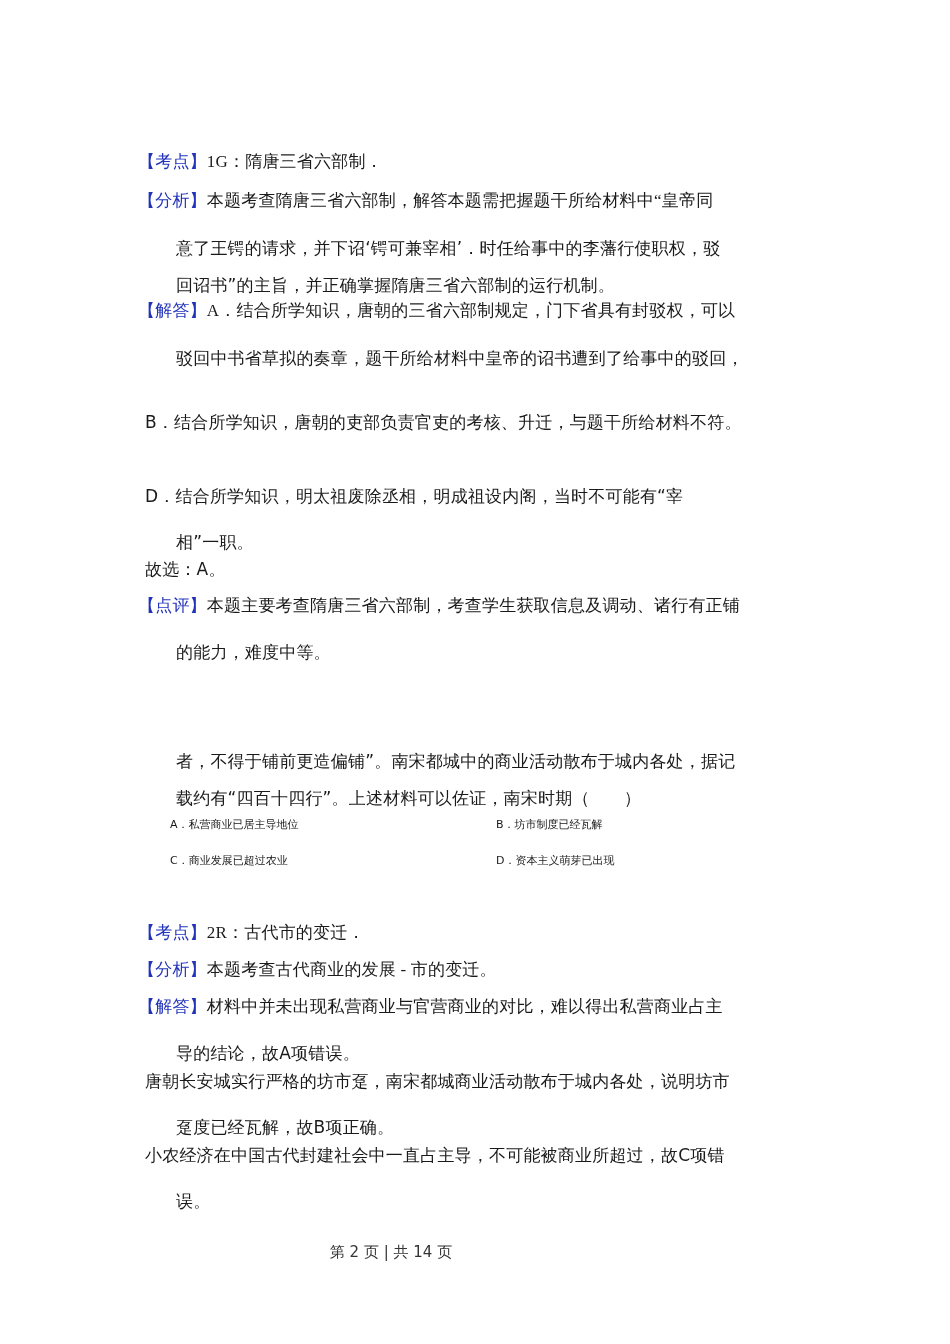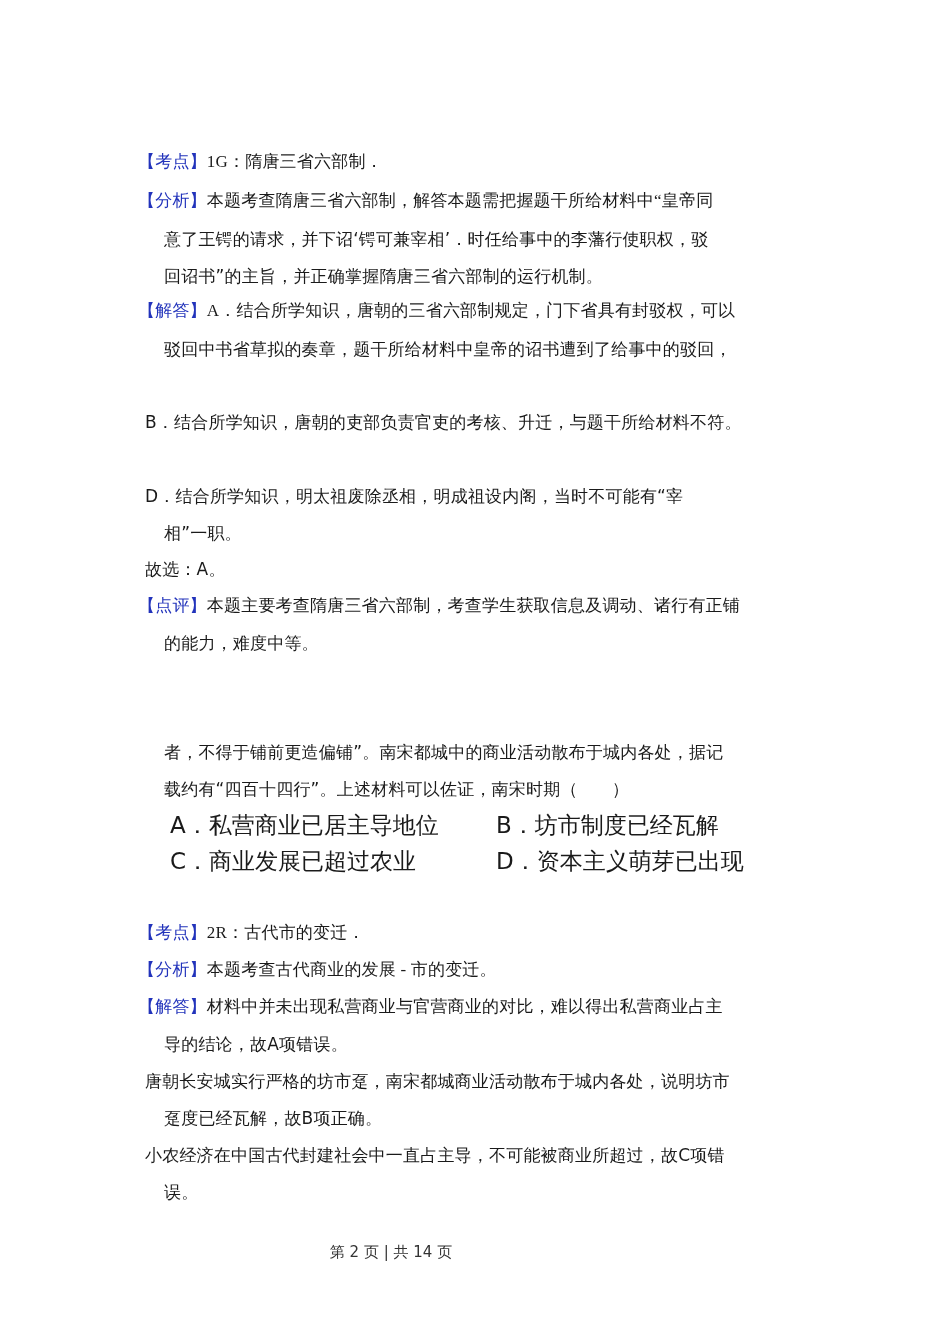--- a/index.html
+++ b/index.html
@@ -7,24 +7,24 @@
       width: 950px; height: 1344px; position: relative; overflow: hidden;
       font-family: "DejaVu Sans", "Liberation Sans", sans-serif;
       color: #1a1a1a;
     }
     .page { position: absolute; left: 0; top: 0; width: 950px; height: 1344px; }
     .line {
       position: absolute; font-size: 17px; line-height: 22px; white-space: nowrap;
       letter-spacing: 0.2px;
     }
     .tag { color: #2233bb; }
-    .indent { left: 164px; }
+    .indent { left: 176px; margin-top: 9px; }
     .left { left: 145px; }
     .left-tag { left: 138px; font-family: Liberation Serif, serif; }
-    .opt { position: absolute; font-size: 23px; line-height: 22px; white-space: nowrap; }
+    .opt { position: absolute; font-size: 11px; line-height: 22px; white-space: nowrap; }
     .footer {
       position: absolute; top: 1243px; left: 0; width: 782px; text-align: center;
       font-size: 15px; color: #333;
     }
   </style>
 </head>
 <body>
 
 <div class="page">
 

